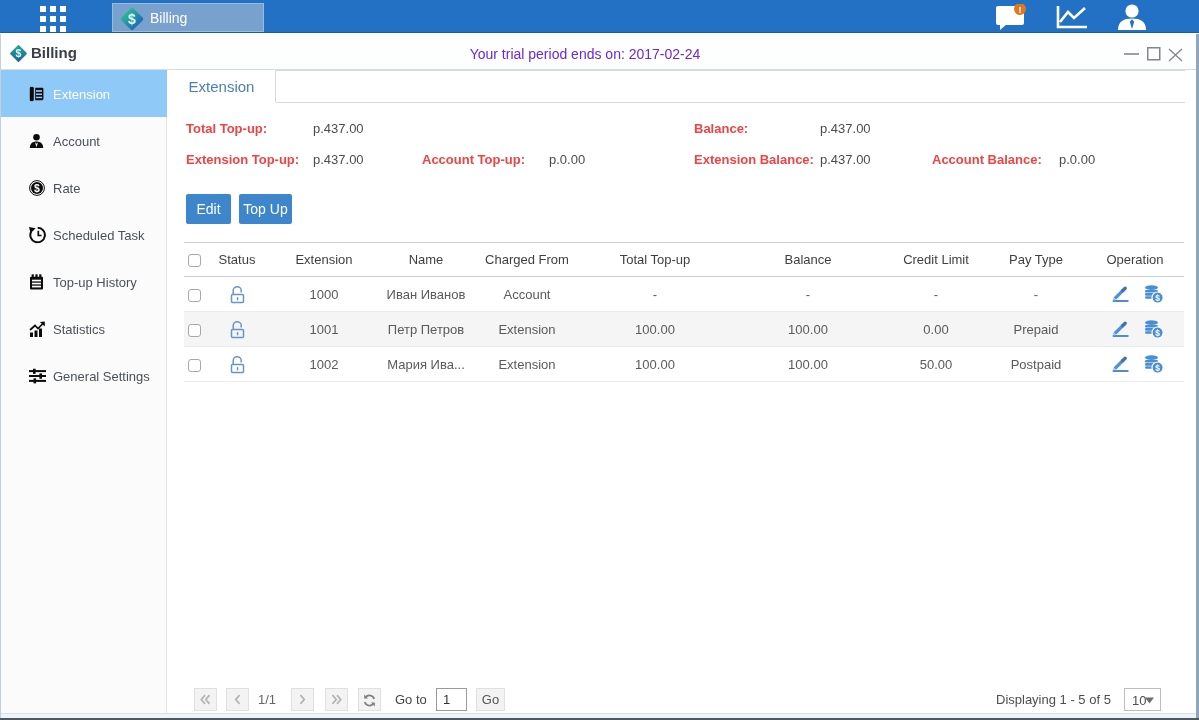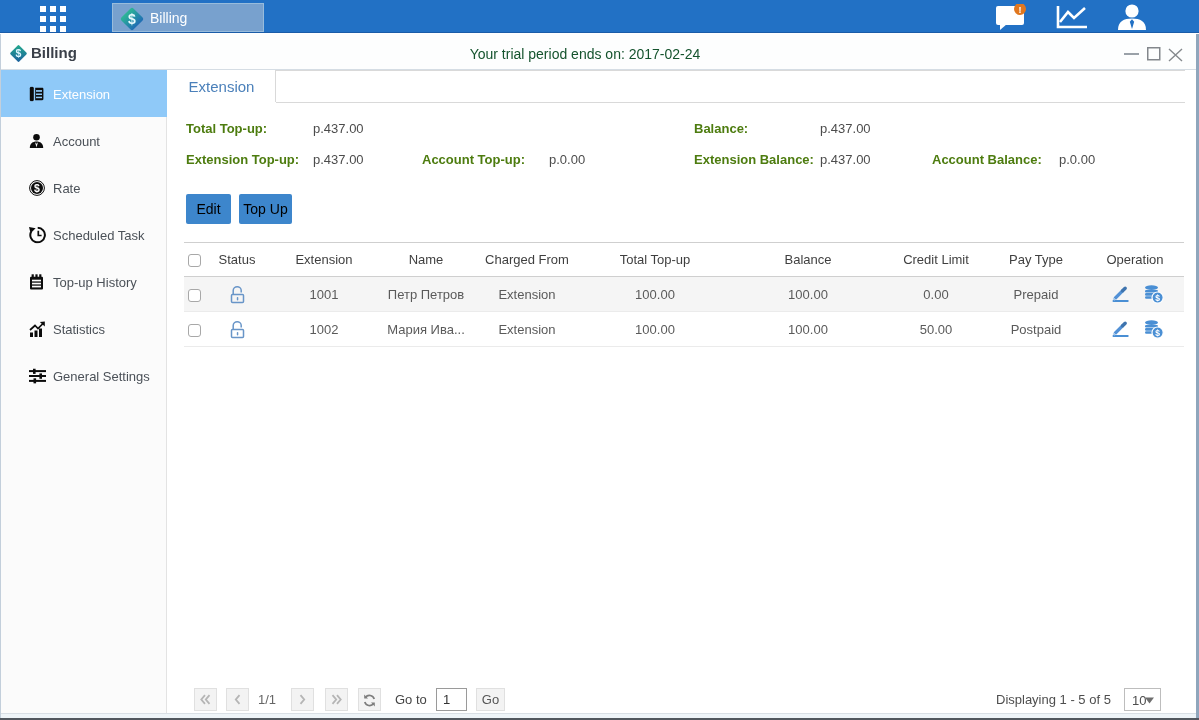--- a/index.html
+++ b/index.html
@@ -10,41 +10,41 @@
 
 #topbar { left:0; top:0; width:1199px; height:33px; background:#2271c5; border-bottom:1px solid #1a5ca8; }
 #gridicon { left:40px; top:6px; }
 #toptab { left:112px; top:3px; width:152px; height:29px; background:#78a1ce; border:1px solid #98bcdc; display:flex; align-items:center; }
 #toptab .tabtxt { color:#fff; font-size:14px; margin-left:37px; }
 .topicons { top:4px; }
 
 
 #titlebar { left:0; top:34px; width:1199px; height:36px; background:#fdfefe; border-bottom:1px solid #d5dde4; }
 #apptitle { left:31px; top:44px; font-size:15px; font-weight:bold; color:#3a4049; }
-#trial { left:0; top:46px; width:1170px; text-align:center; font-size:14px; color:#14532d; }
+#trial { left:0; top:46px; width:1170px; text-align:center; font-size:14px; color:#6d28d9; }
 
 
 #sidebar { left:0; top:70px; width:167px; height:643px; background:#fbfbfb; border-right:1px solid #e3e3e3; }
 .menuitem { position:absolute; left:0; width:167px; height:47px; }
 .menuitem .mlabel { position:absolute; left:53px; top:50%; transform:translateY(-50%); font-size:13px; color:#4b5158; }
 .menuitem svg { position:absolute; left:29px; top:50%; transform:translateY(-50%); }
 .menuitem.sel { background:#8fc9f8; }
 .menuitem.sel .mlabel { color:#fff; }
 
 
 #content { left:168px; top:70px; width:1028px; height:643px; background:#fff; }
 #tabtop { position:absolute; left:0; top:0; width:1017px; height:1px; background:#d9d9d9; }
 #activetab { position:absolute; left:0; top:0; width:108px; height:32px; background:#fff; border-right:1px solid #d9d9d9; }
 #activetab span { position:absolute; left:0; width:100%; text-align:center; top:8px; font-size:15px; color:#4b80ba; }
 #tabbot { position:absolute; left:108px; top:32px; width:909px; height:1px; background:#d9d9d9; }
 
-.slabel { position:absolute; font-size:13px; font-weight:bold; color:#4d7c0f; }
+.slabel { position:absolute; font-size:13px; font-weight:bold; color:#ef4444; }
 .sval { position:absolute; font-size:13px; color:#4c4c4c; }
 
-.btn { position:absolute; top:124px; height:30px; background:#3d86cc; color:#000000; font-size:14px; text-align:center; line-height:30px; border-radius:2px; }
+.btn { position:absolute; top:124px; height:30px; background:#3d86cc; color:#ffffff; font-size:14px; text-align:center; line-height:30px; border-radius:2px; }
 
 
 #grid { position:absolute; left:16px; top:172px; width:1000px; }
 #grid table { border-collapse:collapse; width:1000px; table-layout:fixed; }
 #grid th { height:34px; font-size:13px; font-weight:normal; color:#3f3f3f; border-top:1px solid #cfcfcf; border-bottom:1px solid #cfcfcf; text-align:center; }
 #grid td { height:35px; font-size:13px; color:#5a5a5a; text-align:center; border-bottom:1px solid #ebebeb; }
 #grid tr.alt td { background:#f5f5f5; }
 .cb { display:inline-block; width:13px; height:13px; border:1px solid #a8a8a8; border-radius:3px; background:#fff; vertical-align:middle; }
 
 
@@ -278,20 +278,36 @@
             <th>Status</th>
             <th>Extension</th>
             <th>Name</th>
             <th>Charged From</th>
       <th>Total Top-up</th>
             <th>Balance</th>
             <th>Credit Limit</th>
             <th>Pay Type</th>
             <th>Operation</th>
     </tr>
+    <tr>
+      <td><span class="cb"></span></td>
+            <td><svg width="15" height="19" style="vertical-align:middle">
+                <use href="#lko"></use>
+              </svg></td>
+            <td>1000</td>
+            <td>Иван Иванов</td>
+            <td>Account</td>
+      <td>-</td>
+            <td>-</td>
+            <td>-</td>
+            <td>-</td>
+            <td><svg width="52" height="22" style="vertical-align:middle;position:relative;left:3px">
+                <use href="#op"></use>
+              </svg></td>
+    </tr>
     <tr class="alt">
       <td><span class="cb"></span></td>
             <td><svg width="15" height="19" style="vertical-align:middle">
                 <use href="#lko"></use>
               </svg></td>
             <td>1001</td>
             <td>Петр Петров</td>
             <td>Extension</td>
       <td>100.00</td>
             <td>100.00</td>

